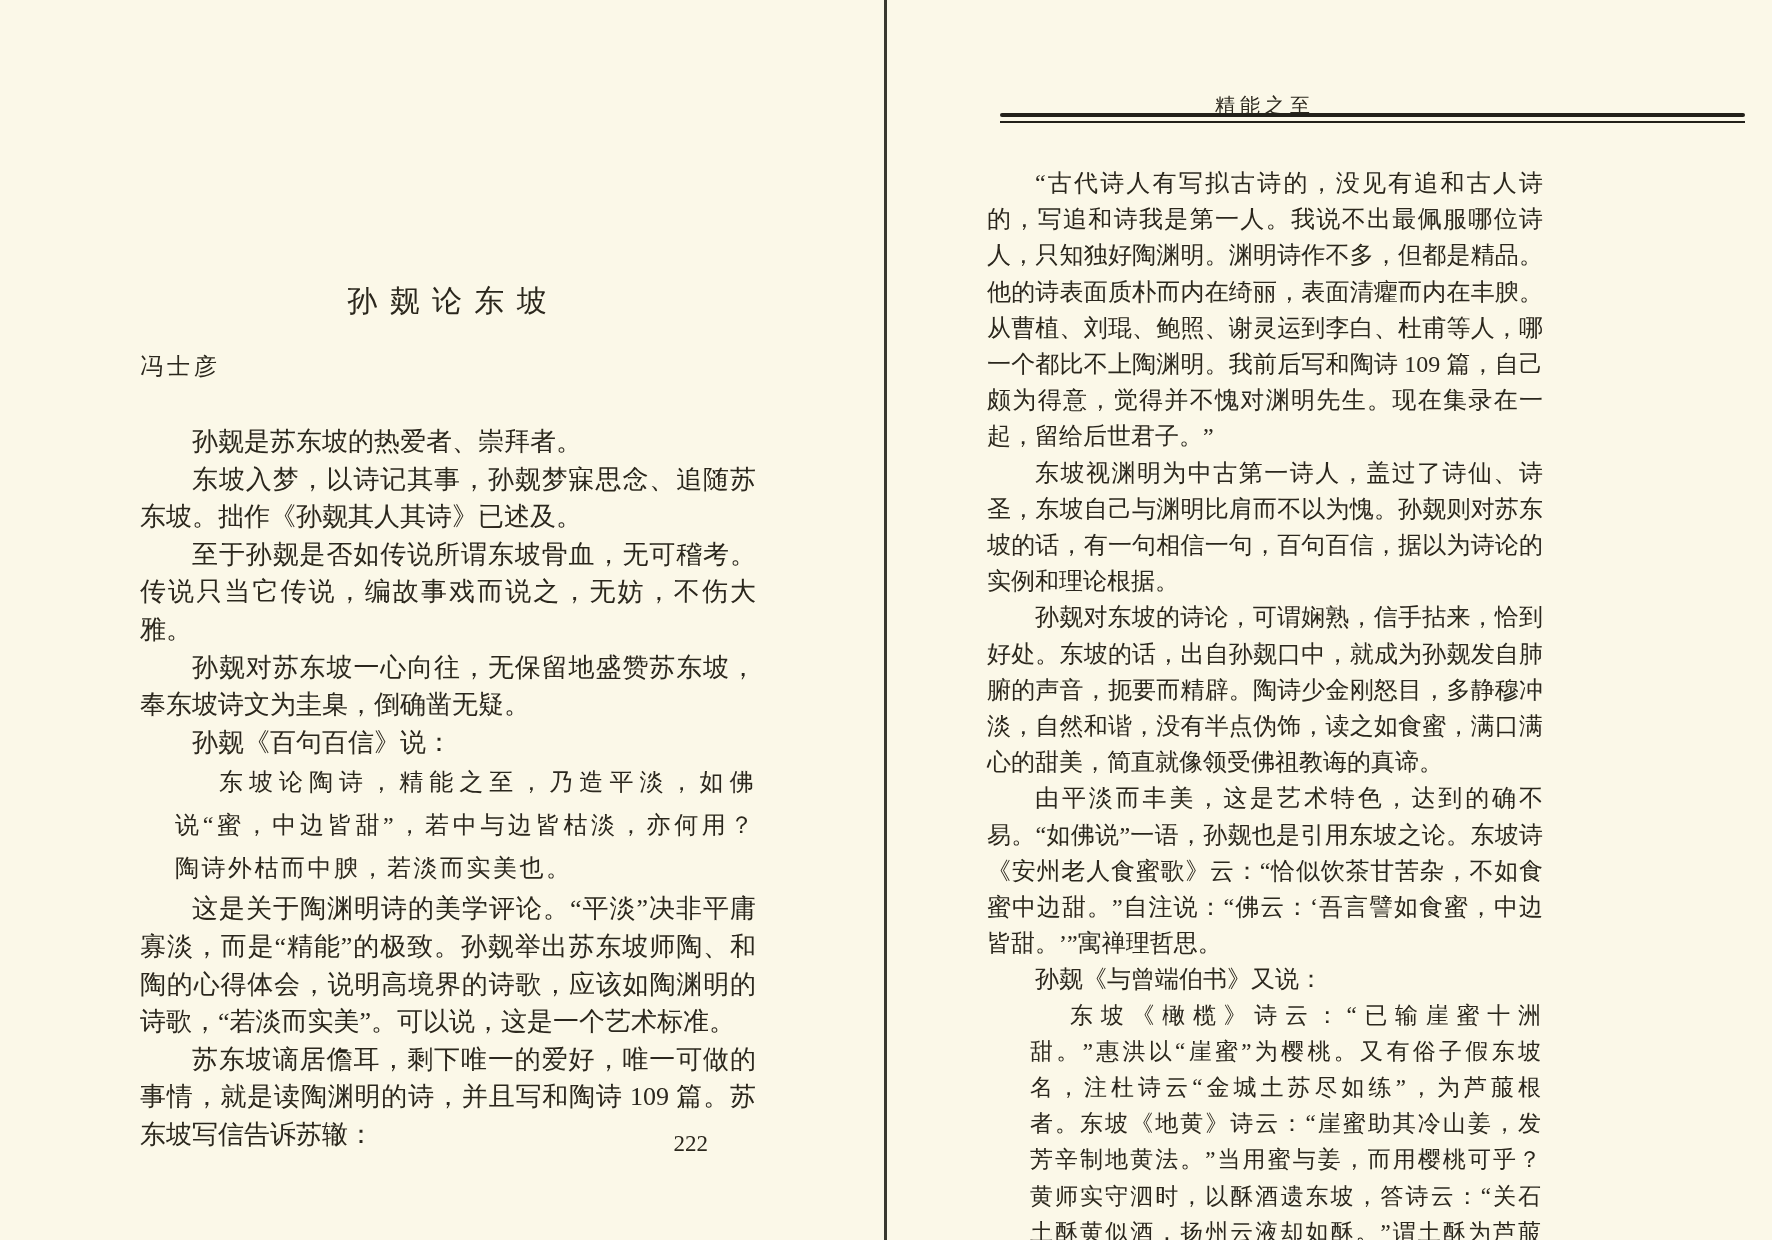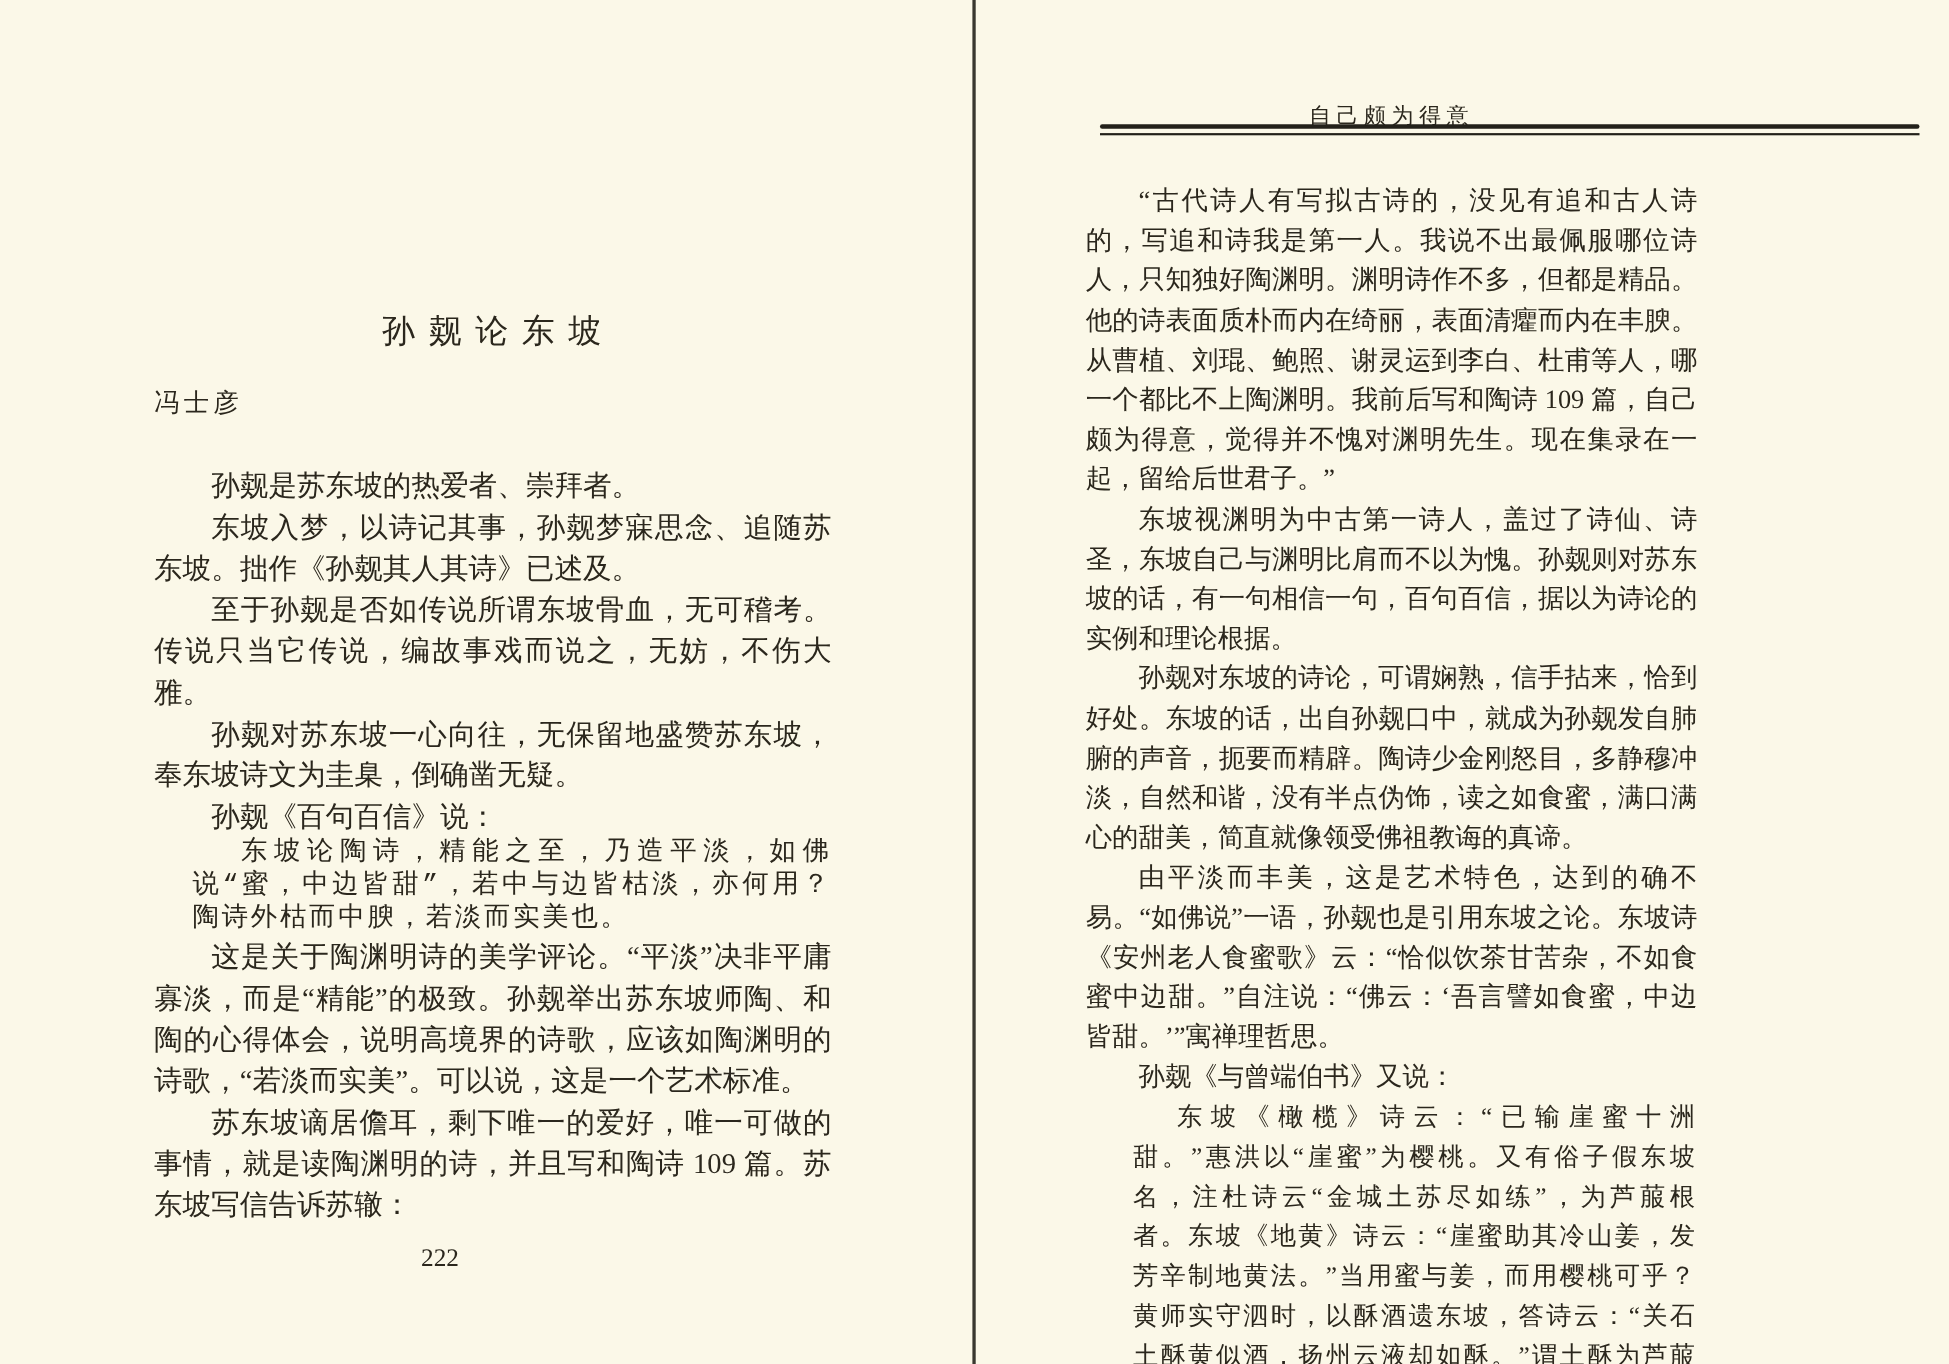--- a/index.html
+++ b/index.html
@@ -35,36 +35,36 @@
     position:absolute;top:423px;left:0;width:616px;
     font-size:26px;line-height:37.6px;text-align:justify;
   }
   .body-right{
     position:absolute;top:165px;left:0;width:556px;
     font-size:24px;line-height:36.2px;text-align:justify;
   }
   p.para{margin:0;text-indent:2em;}
   .quote-left{
     margin:0 0 0 35px;font-size:24px;letter-spacing:2.5px;
-    line-height:30px;text-indent:44px;text-align:justify;font-family:Liberation Mono, monospace;
+    line-height:43px;text-indent:44px;text-align:justify;
   }
   .quote-right{
     margin:0 0 0 43px;font-size:23px;letter-spacing:2px;
     line-height:36.2px;text-indent:40px;text-align:justify;
   }
   .running-header{
     position:absolute;top:92px;left:0;width:100%;
     text-align:center;font-size:20px;letter-spacing:5px;
   }
   .header-rule{position:absolute;left:1000px;top:113px;width:745px;height:12px;}
   .header-rule .thick{position:absolute;top:0;left:0;width:100%;height:4px;background:var(--rule);border-radius:2px;}
   .header-rule .thin{position:absolute;top:8px;left:0;width:100%;height:2px;background:var(--rule);}
   .page-number{
     position:absolute;top:1131px;left:0;width:100%;
-    text-align:center;font-size:23px;
+    text-align:right;font-size:23px;
   }
   .page-left .page-number{transform:translateX(-48px);}
   .page-right .page-number{transform:translateX(-14px);}
 </style>
 </head>
 <body>
 
 <div class="spine"></div>
 
 <div class="page page-left">
@@ -77,21 +77,21 @@
     <p class="para">孙觌对苏东坡一心向往，无保留地盛赞苏东坡，奉东坡诗文为圭臬，倒确凿无疑。</p>
     <p class="para">孙觌《百句百信》说：</p>
     <div class="quote-left">东坡论陶诗，精能之至，乃造平淡，如佛说“蜜，中边皆甜”，若中与边皆枯淡，亦何用？陶诗外枯而中腴，若淡而实美也。</div>
     <p class="para">这是关于陶渊明诗的美学评论。“平淡”决非平庸寡淡，而是“精能”的极致。孙觌举出苏东坡师陶、和陶的心得体会，说明高境界的诗歌，应该如陶渊明的诗歌，“若淡而实美”。可以说，这是一个艺术标准。</p>
     <p class="para">苏东坡谪居儋耳，剩下唯一的爱好，唯一可做的事情，就是读陶渊明的诗，并且写和陶诗 109 篇。苏东坡写信告诉苏辙：</p>
   </div>
   <div class="page-number">222</div>
 </div>
 
 <div class="running-header-wrap" style="position:absolute;left:987px;top:0;width:556px;">
-  <div class="running-header">自己颇为得意</div>
+  <div class="running-header">精能之至</div>
 </div>
 <div class="header-rule">
   <div class="thick"></div>
   <div class="thin"></div>
 </div>
 
 <div class="page page-right">
   <div class="body-right">
     <p class="para">“古代诗人有写拟古诗的，没见有追和古人诗的，写追和诗我是第一人。我说不出最佩服哪位诗人，只知独好陶渊明。渊明诗作不多，但都是精品。他的诗表面质朴而内在绮丽，表面清癯而内在丰腴。从曹植、刘琨、鲍照、谢灵运到李白、杜甫等人，哪一个都比不上陶渊明。我前后写和陶诗 109 篇，自己颇为得意，觉得并不愧对渊明先生。现在集录在一起，留给后世君子。”</p>
     <p class="para">东坡视渊明为中古第一诗人，盖过了诗仙、诗圣，东坡自己与渊明比肩而不以为愧。孙觌则对苏东坡的话，有一句相信一句，百句百信，据以为诗论的实例和理论根据。</p>

